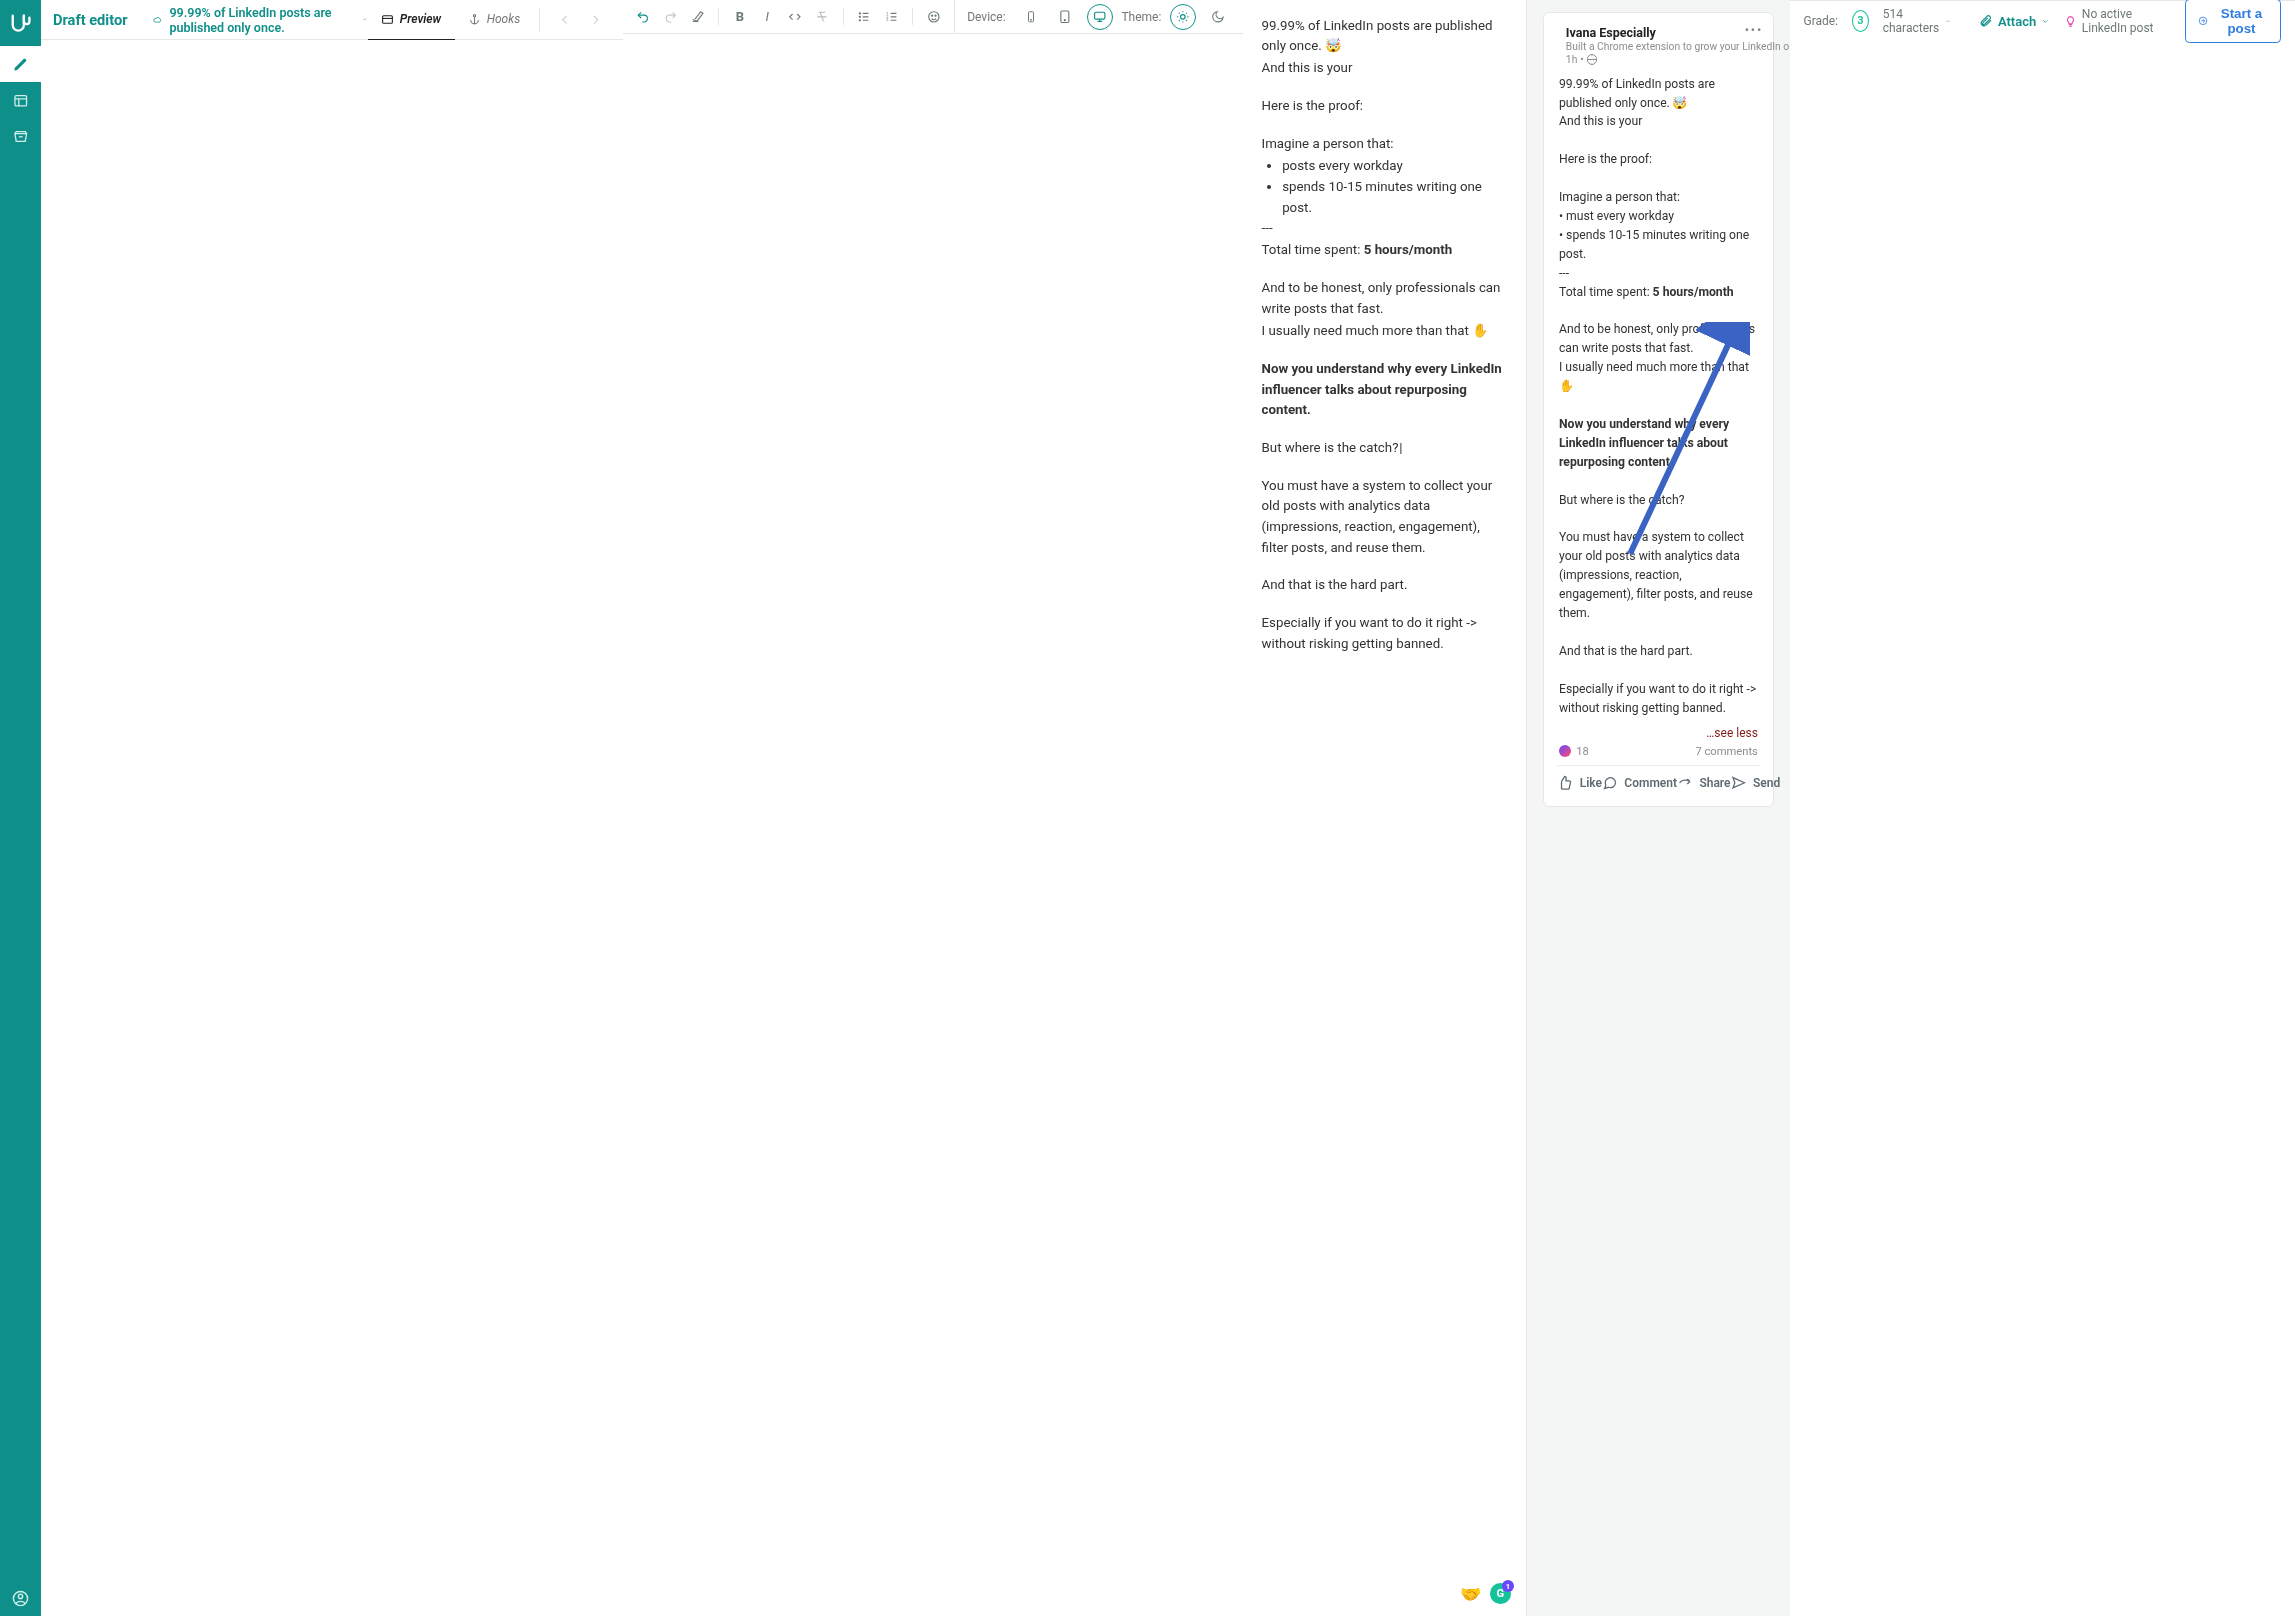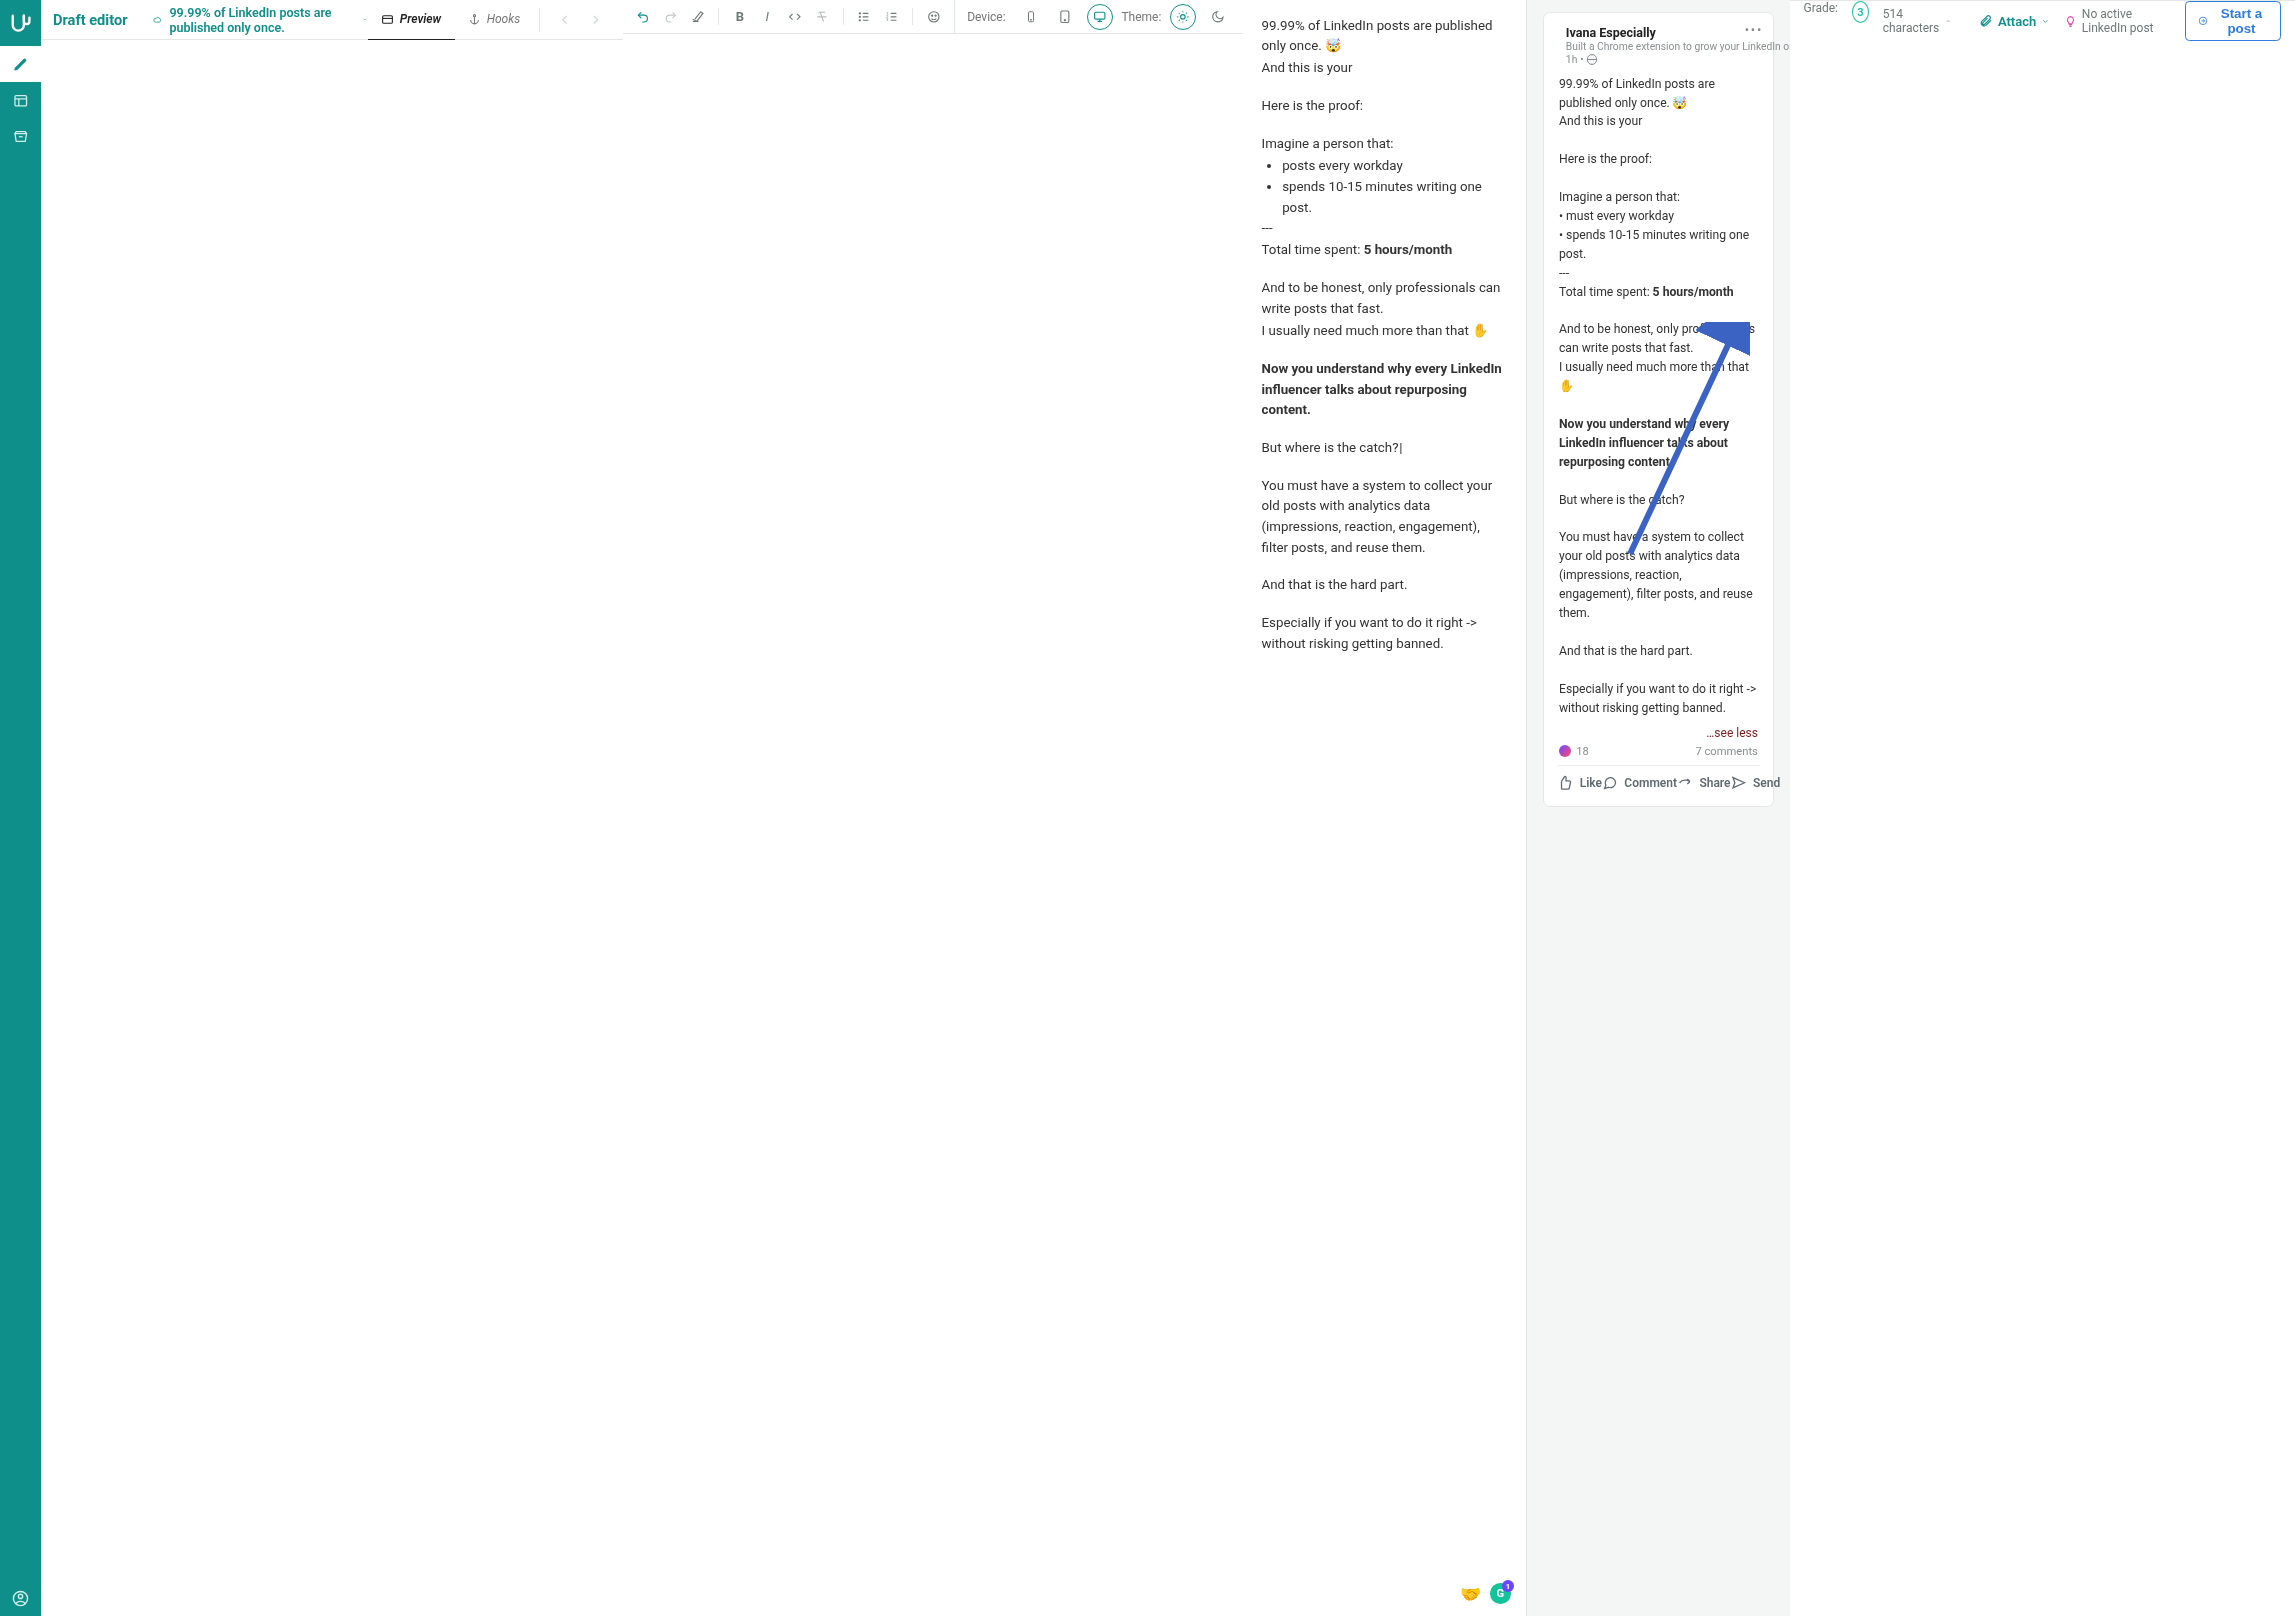--- a/index.html
+++ b/index.html
@@ -117,21 +117,21 @@
   .card-body .b{font-weight:700;}
   .seeless { text-align:right; color:#7f1d1d; font-size:12px; padding:5.2px 1.7px 1.7px; }
   .stats { display:flex; justify-content:space-between; color:#8a8f93; font-size:11.2px; padding:3.4px 1.7px 6.9px; }
   .react-emoji { display:inline-block; width:12px;height:12px;border-radius:50%;background:linear-gradient(135deg,#6b46ff,#ff4d6d);margin-right:5.2px;vertical-align:-1.7px;}
   .actions-row { border-top:0.9px solid #eceeee; display:flex; }
   .act { flex:1; display:flex; align-items:center; justify-content:center; gap:6.9px; padding:8.6px 0; color:#5f6b70; font-weight:600; font-size:12px;}
   svg { display:block; }
 
   
   .bottombar {
-    height:41px; border-top:0.9px solid #e5e7e6; display:flex; 
+    height:41px; border-top:0.9px solid #e5e7e6; display:flex; align-items:center;
     padding:0 13.7px; gap:13.7px; background:#fff;
   }
   .grade-label { color:#6e7a78; font-size:12px; }
   .grade-circle {
     width:22.3px;height:22.3px;border:1.7px solid #15c39a;border-radius:50%;
     display:flex;align-items:center;justify-content:center;color:#15c39a;font-size:11.2px;font-weight:600;
   }
   .chars { color:#6e7a78; font-size:12px; display:flex; align-items:center; gap:3.4px;}
   .bb-spacer{flex:1;}
   .attach { color:#0f8f89; font-weight:600; display:flex; align-items:center; gap:5.2px;}

